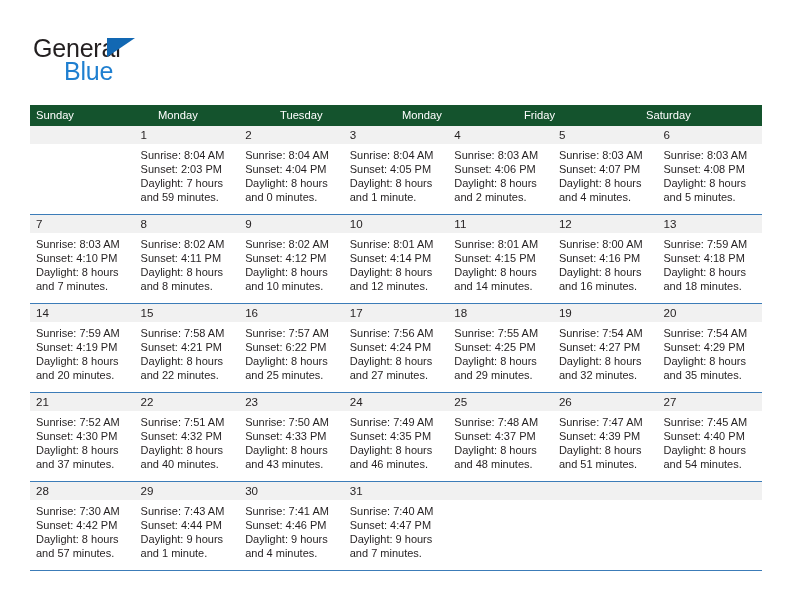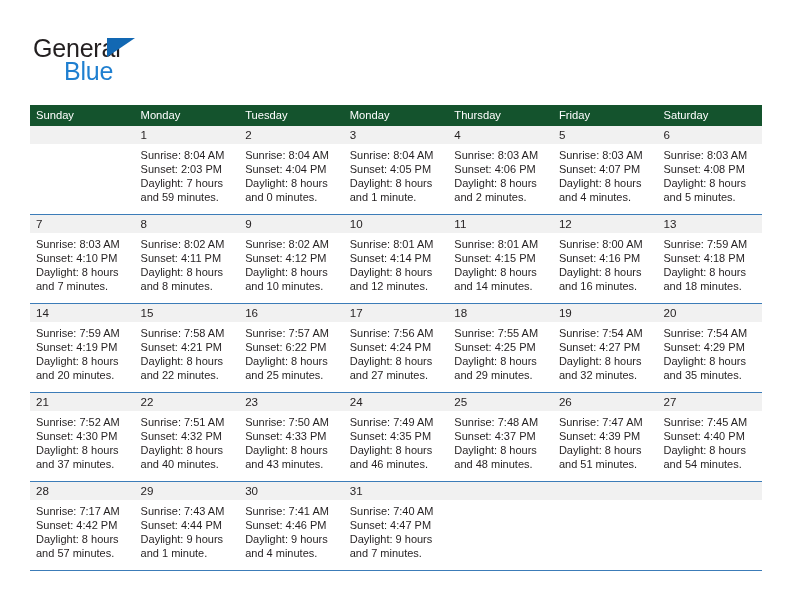--- a/index.html
+++ b/index.html
@@ -169,21 +169,20 @@
     </div>
 
   </div>
 
   <div class="calendar">
     <div class="grid-row head-row" id="weekday-header-row">
         <div class="head-cell">Sunday</div>
         <div class="head-cell">Monday</div>
         <div class="head-cell">Tuesday</div>
         <div class="head-cell">Monday</div>
-        <div class="head-cell">Thursday</div>
         <div class="head-cell">Friday</div>
         <div class="head-cell">Saturday</div>
       </div>
     <div id="week-rows">
         <div class="grid-row week-row">
           <div class="day-cell empty">
             <div class="day-num-band"></div>
             <div class="day-body"></div>
           </div>
           <div class="day-cell">
@@ -433,21 +432,21 @@
               <div>Sunset: 4:40 PM</div>
               <div>Daylight: 8 hours</div>
               <div>and 54 minutes.</div>
             </div>
           </div>
         </div>
         <div class="grid-row week-row">
           <div class="day-cell">
             <div class="day-num-band">28</div>
             <div class="day-body">
-              <div>Sunrise: 7:17 AM</div>
+              <div>Sunrise: 7:30 AM</div>
               <div>Sunset: 4:42 PM</div>
               <div>Daylight: 8 hours</div>
               <div>and 57 minutes.</div>
             </div>
           </div>
           <div class="day-cell">
             <div class="day-num-band">29</div>
             <div class="day-body">
               <div>Sunrise: 7:43 AM</div>
               <div>Sunset: 4:44 PM</div>

